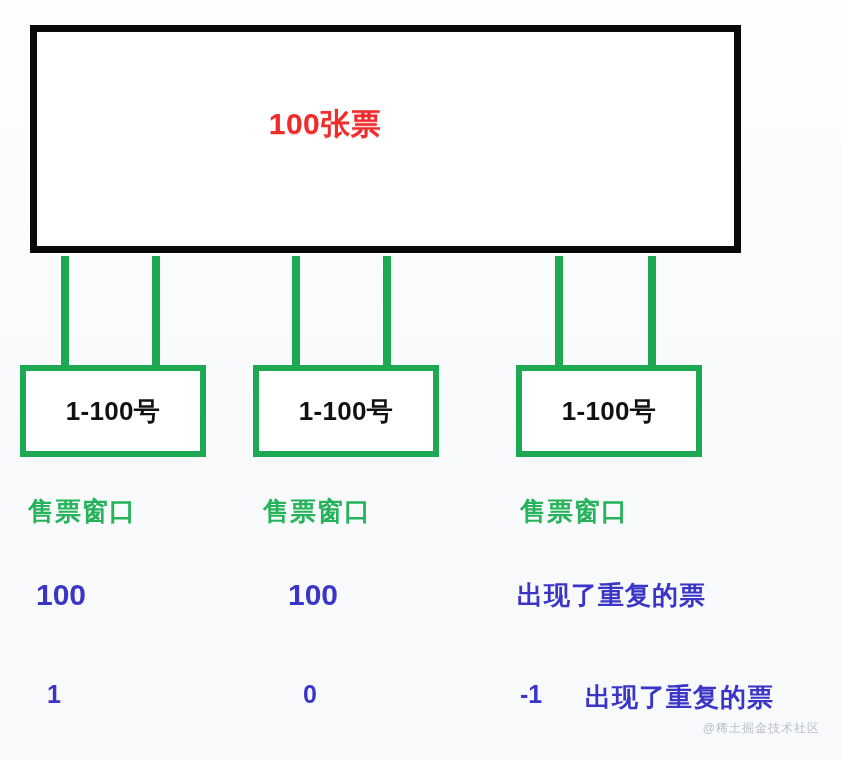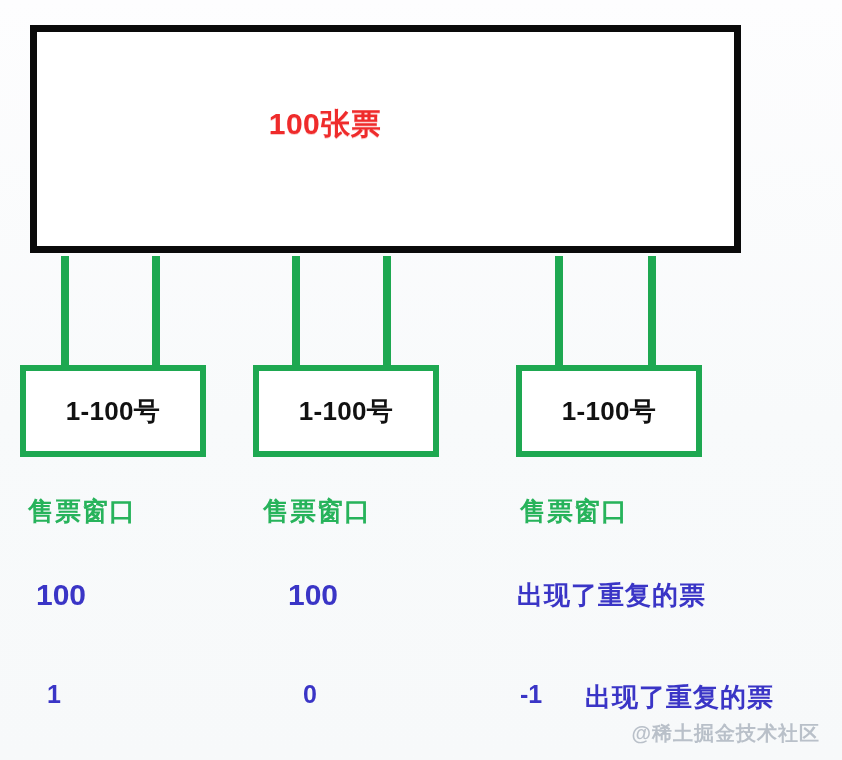--- a/index.html
+++ b/index.html
@@ -111,25 +111,24 @@
   .row-a { top: 578px; font-size: 30px; }
   .row-b { top: 680px; font-size: 25px; }
   .note  { font-size: 26px; letter-spacing: 1px; }
 
   
   .watermark {
     position: absolute;
     right: 22px;
     top: 720px;
     color: #b9c0c9;
-    font-size: 20px;
+    font-size: 12px;
     letter-spacing: 1px;
     white-space: nowrap;
     z-index: 3;
-    font-weight: bold;
   }
 </style>
 </head>
 <body>
 
 <div id="canvas">
 
   <div class="pool-box"></div>
   <div class="pool-label">100张票</div>
 

